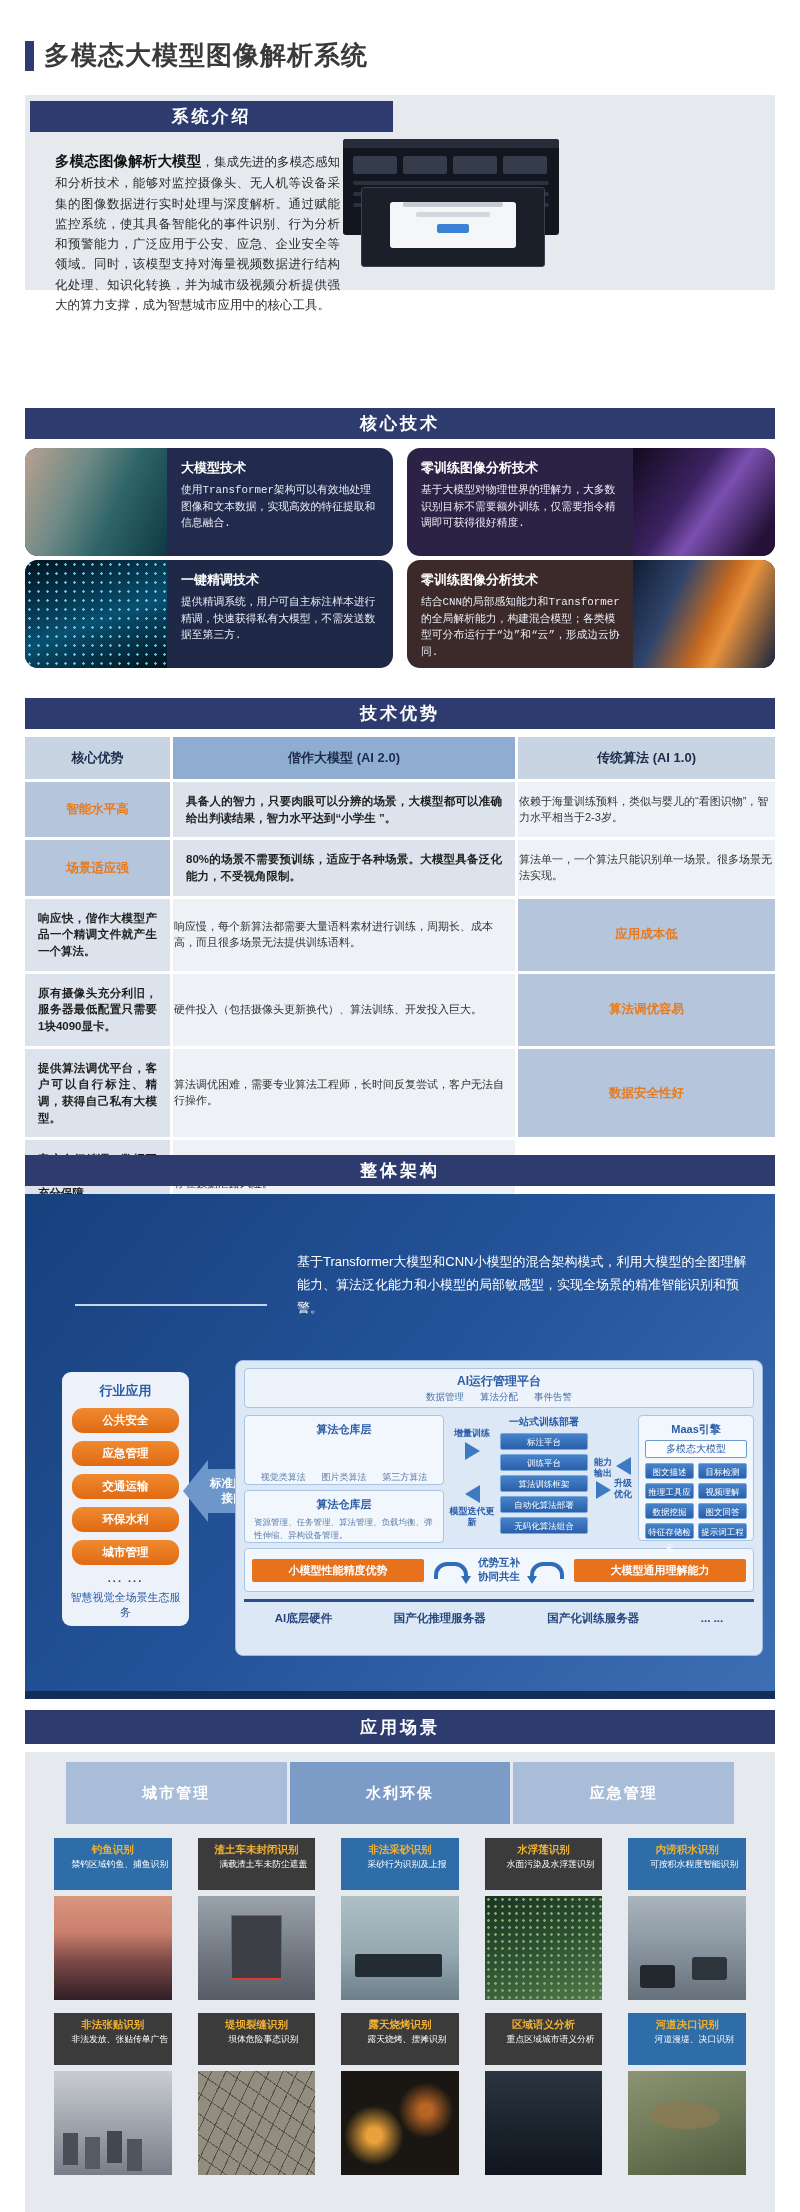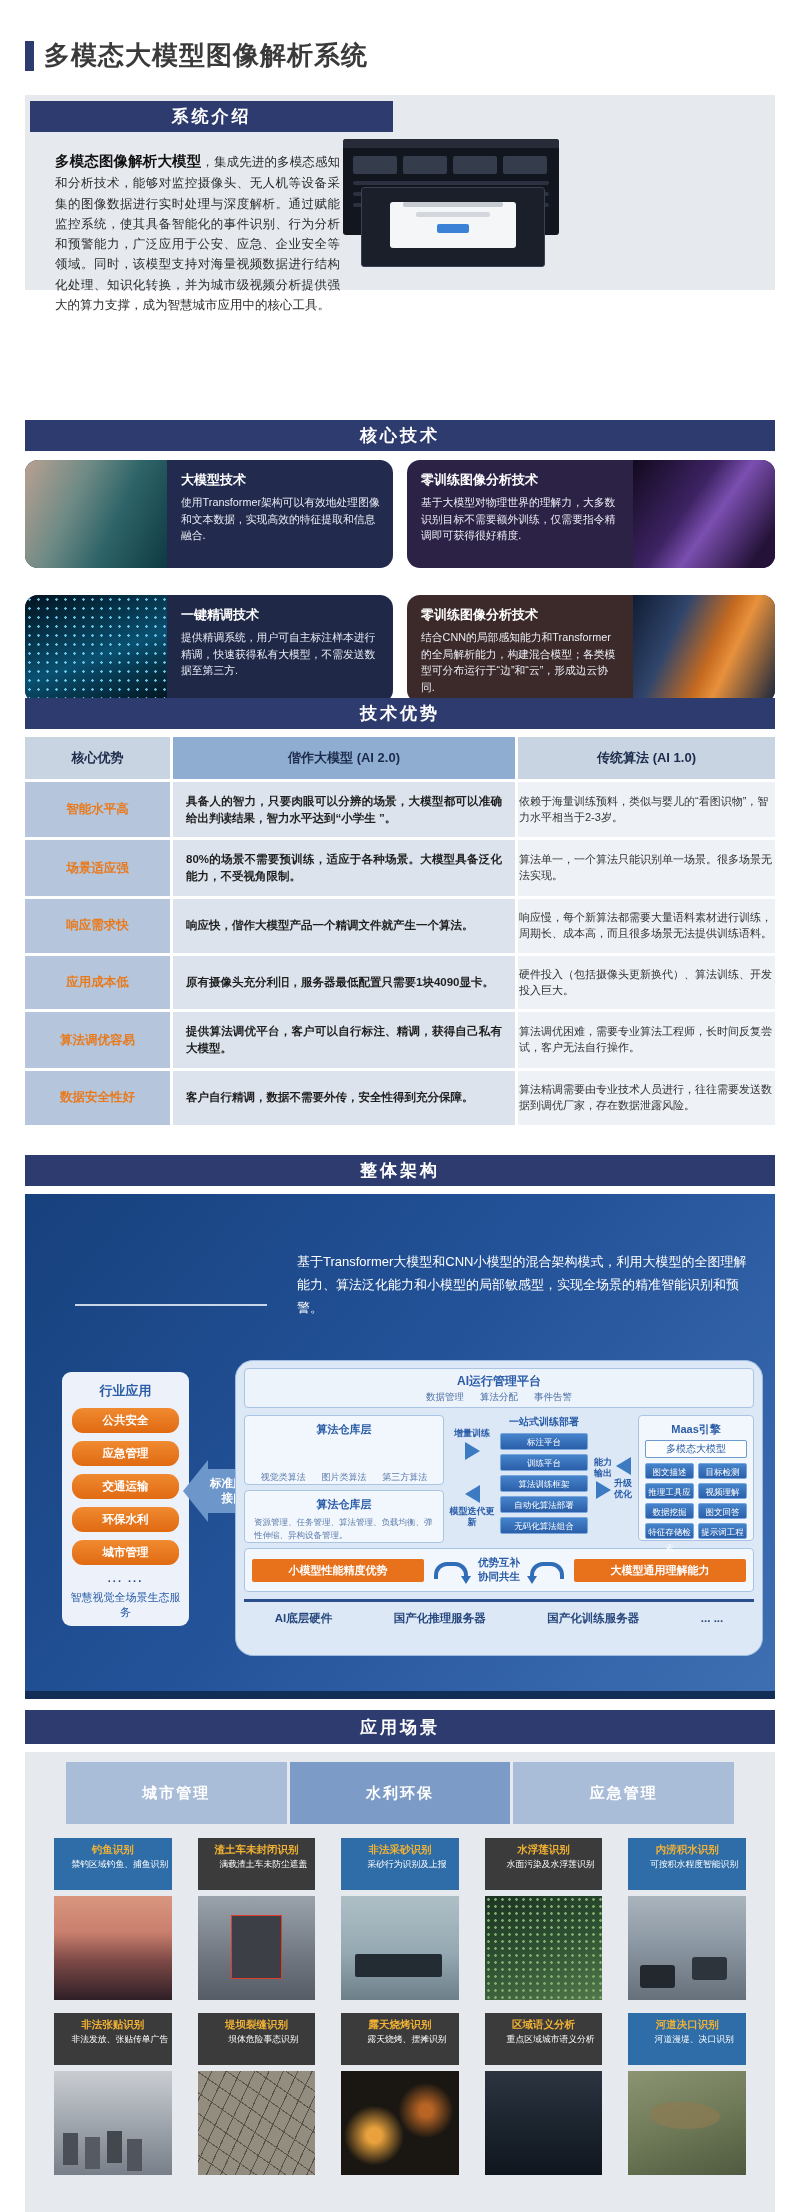--- a/index.html
+++ b/index.html
@@ -28,22 +28,22 @@
   .screen-main .cards{display:flex;gap:6px;margin:8px 10px 0 10px;}
   .screen-main .cards div{width:44px;height:18px;background:#353c4c;border-radius:2px;}
   .screen-main .line{height:4px;background:#2b3140;margin:7px 10px 0 10px;border-radius:2px;}
   .screen-dialog{position:absolute;left:336px;top:92px;width:182px;height:78px;
     background:#1a1f2a;border:1px solid #39404f;border-radius:3px;z-index:2;}
   .modal{width:126px;height:46px;background:#f5f6f8;border-radius:3px;margin:14px auto 0;}
   .modal .t1{width:80%;height:5px;background:#c6cad1;margin:9px auto 5px;border-radius:2px;}
   .modal .t2{width:58%;height:5px;background:#d3d7dd;margin:0 auto;border-radius:2px;}
   .modal .btn{width:32px;height:9px;background:#3b82d6;border-radius:2px;margin:7px auto 0;}
   
-  #sec-core{top:420px;left:25px;width:750px;}
-  .core-grid{margin-top:9px;display:grid;grid-template-columns:368px 368px;gap:27px 14px;}
+  #sec-core{top:408px;left:25px;width:750px;font-family:Liberation Mono, monospace;}
+  .core-grid{margin-top:9px;display:grid;grid-template-columns:368px 368px;gap:4px 14px;}
   .tcard{height:108px;border-radius:13px;overflow:hidden;display:flex;}
   .tcard .img{width:142px;flex-shrink:0;}
   .tcard .txt{flex:1;padding:11px 13px 8px 14px;color:#e9ebf4;}
   .tcard .txt h4{margin:0 0 5px 0;font-size:13px;color:#fff;}
   .tcard .txt p{margin:0;font-size:10.8px;line-height:1.55;}
   .tbg-0{background:#222b4d;} .tbg-1{background:#2c2245;}
   .tbg-2{background:#1f2847;} .tbg-3{background:#3c2a2a;}
   .cimg-0{background:linear-gradient(115deg,#b9a192 0%,#6e8a85 35%,#2e6468 62%,#0e3a42 100%);}
   .cimg-1{background:linear-gradient(125deg,#120a1e 0%,#3d2363 40%,#7b4fb0 56%,#241238 88%);}
   .cimg-2{background:radial-gradient(rgba(120,220,255,.85) 1px,transparent 1.5px) 0 0/9px 9px,
@@ -71,21 +71,21 @@
   .ind-btn{height:25px;line-height:25px;margin:8px 10px 0;background:linear-gradient(#f08a30,#e06a12);
     border-radius:11px;color:#fff;font-weight:bold;font-size:11.5px;}
   .ind-more{margin-top:7px;font-weight:bold;color:#27477d;font-size:11px;letter-spacing:2px;}
   .ind-foot{margin:6px 8px 0;font-size:11px;color:#2a5ca8;line-height:1.35;}
   .iface{position:absolute;left:158px;top:266px;display:flex;align-items:center;}
   .iface-tri{width:0;height:0;border-top:31px solid transparent;border-bottom:31px solid transparent;
     border-right:25px solid #6d97cb;}
   .iface-tail{background:#6d97cb;width:50px;height:44px;display:flex;align-items:center;justify-content:center;
     color:#fff;font-size:11.5px;font-weight:bold;line-height:1.3;text-align:center;}
   .arch-box{position:absolute;left:210px;top:166px;width:528px;height:296px;background:#dce8f6;
-    border:1px solid #9fbcdf;border-radius:18px;padding:7px 8px;box-sizing:border-box;}
+    border:1px solid #9fbcdf;border-radius:8px;padding:7px 8px;box-sizing:border-box;}
   .plat{height:38px;background:#edf3fb;border:1px solid #aac4e4;border-radius:4px;text-align:center;}
   .plat h5{margin:4px 0 1px;font-size:12px;color:#2a5ca8;}
   .plat .subs{font-size:9.5px;color:#4a6fa5;display:flex;justify-content:center;gap:16px;align-items:center;}
   .midrow{margin-top:7px;display:flex;gap:5px;height:126px;}
   .wbox{background:#f2f7fd;border:1px solid #aac4e4;border-radius:4px;box-sizing:border-box;}
   .repo-col{width:200px;display:flex;flex-direction:column;gap:5px;}
   .repo-col .wbox{flex:1;text-align:center;}
   .wbox h6{margin:6px 0 3px;font-size:11px;color:#2a5ca8;}
   .repo-items{display:flex;justify-content:space-around;padding:2px 8px 0;font-size:9px;color:#5b7bab;margin-top:32px;}
   .repo-body{padding:1px 9px 0;font-size:8.5px;line-height:1.5;color:#5b7bab;text-align:left;}
@@ -233,21 +233,20 @@
     <div class="cell hcell h-side">传统算法 (AI 1.0)</div>
 
     <div class="cell lbl">智能水平高</div>
     <div class="cell mid">具备人的智力，只要肉眼可以分辨的场景，大模型都可以准确给出判读结果，智力水平达到“小学生 ”。</div>
     <div class="cell rgt">依赖于海量训练预料，类似与婴儿的“看图识物”，智力水平相当于2-3岁。</div>
 
     <div class="cell lbl">场景适应强</div>
     <div class="cell mid">80%的场景不需要预训练，适应于各种场景。大模型具备泛化能力，不受视角限制。</div>
     <div class="cell rgt">算法单一，一个算法只能识别单一场景。很多场景无法实现。</div>
 
-    <div class="cell lbl">响应需求快</div>
     <div class="cell mid">响应快，偕作大模型产品一个精调文件就产生一个算法。</div>
     <div class="cell rgt">响应慢，每个新算法都需要大量语料素材进行训练，周期长、成本高，而且很多场景无法提供训练语料。</div>
 
     <div class="cell lbl">应用成本低</div>
     <div class="cell mid">原有摄像头充分利旧，服务器最低配置只需要1块4090显卡。</div>
     <div class="cell rgt">硬件投入（包括摄像头更新换代）、算法训练、开发投入巨大。</div>
 
     <div class="cell lbl">算法调优容易</div>
     <div class="cell mid">提供算法调优平台，客户可以自行标注、精调，获得自己私有大模型。</div>
     <div class="cell rgt">算法调优困难，需要专业算法工程师，长时间反复尝试，客户无法自行操作。</div>

